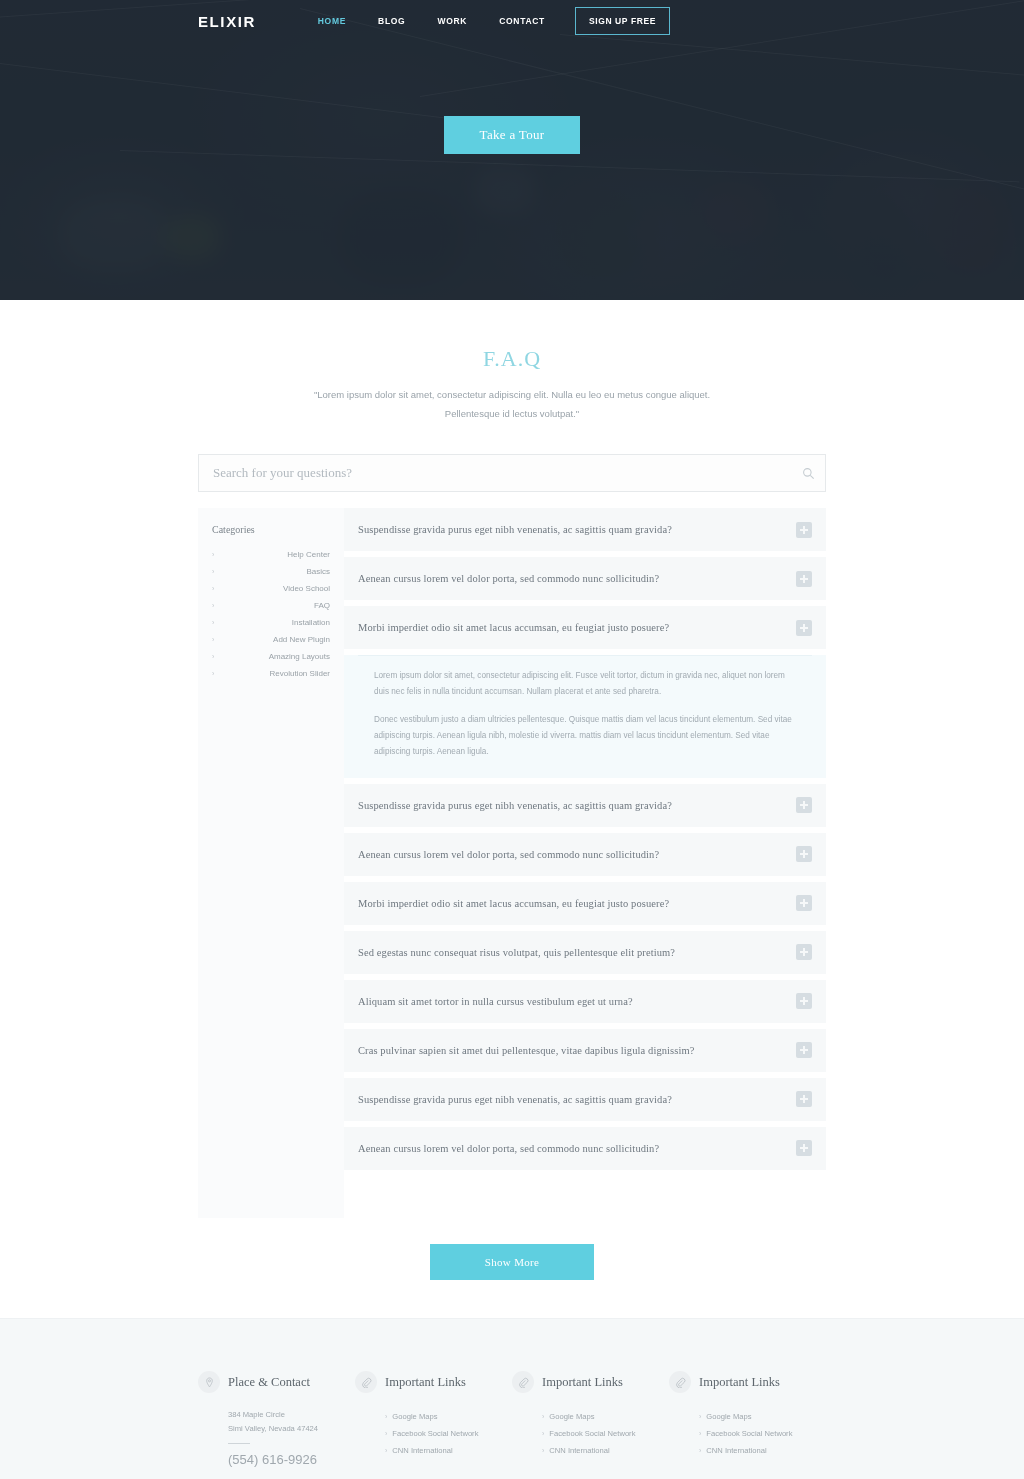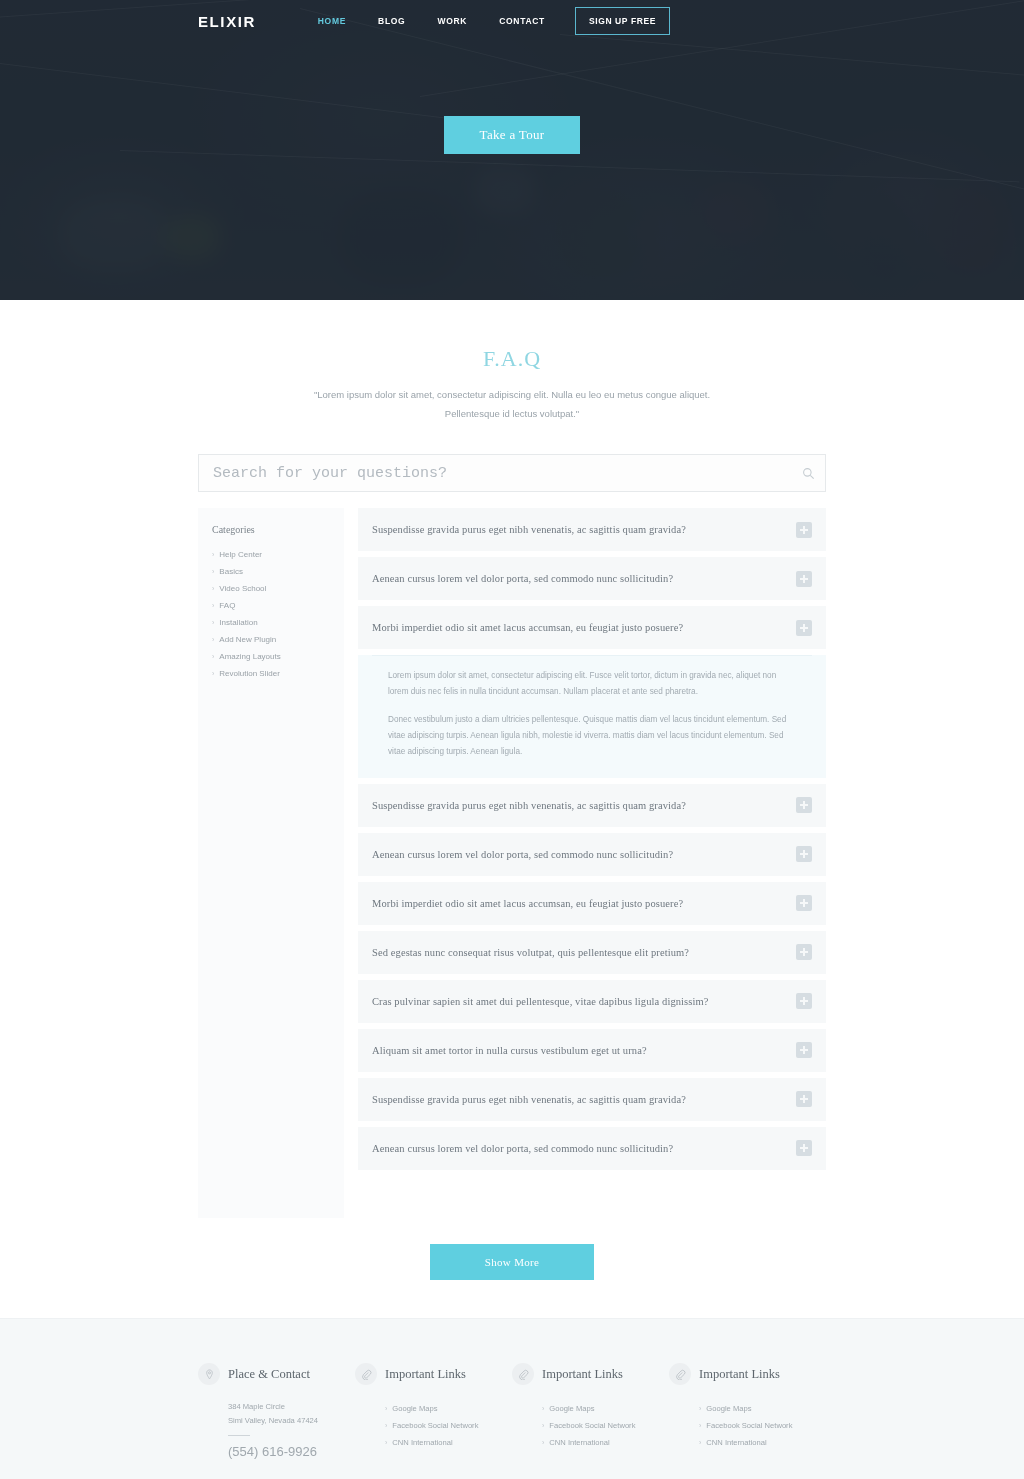--- a/index.html
+++ b/index.html
@@ -163,29 +163,29 @@
     height: 38px;
     display: flex;
     align-items: center;
   }
   .search-input {
     flex: 1;
     border: none;
     outline: none;
     background: transparent;
     padding: 0 14px;
-    font-size: 15px;
+    font-size: 13px;
     color: #8d969d;
-    font-family: Liberation Mono, monospace;
+    font-family: Liberation Serif, serif;
   }
   .search-input::placeholder { color: #b3bac0; }
   .search-icon { width: 34px; display: flex; align-items: center; justify-content: center; cursor: pointer; }
 
   
-  .faq-grid { margin-top: 16px; display: flex; align-items: flex-start; gap: 14px; }
+  .faq-grid { margin-top: 16px; display: flex; align-items: flex-start; }
 
   .sidebar {
     width: 146px;
     background: #fafbfc;
     padding: 16px 14px 20px;
     min-height: 710px;
   }
   .sidebar-title {
     font-size: 10px;
     color: #7d868d;
@@ -193,20 +193,21 @@
     font-family: "Liberation Serif", serif;
   }
   .cat-item {
     display: flex;
     align-items: center;
     gap: 5px;
     font-size: 8px;
     color: #9aa2a8;
     padding: 4px 0;
     cursor: pointer;
+    justify-content: space-between;
   }
   .chev { color: #c3c9ce; font-size: 7px; line-height: 1; }
 
   .accordion { flex: 1; }
 
   .acc-item {
     background: #f6f8f9;
     margin-bottom: 6px;
   }
   .acc-head {
@@ -273,21 +274,21 @@
   }
 
   
   .footer {
     background: #f5f8f9;
     padding: 36px 0 0;
     border-top: 1px solid #eef1f3;
   }
   .footer-inner {
     width: 628px;
-    margin: 8px auto;
+    margin: 16px auto;
     display: flex;
     gap: 0;
   }
   .fcol { width: 157px; }
   .fhead { display: flex; align-items: center; gap: 8px; margin-bottom: 15px; }
   .ficon {
     width: 22px; height: 22px;
     border-radius: 50%;
     background: #eceff1;
     display: flex; align-items: center; justify-content: center;
@@ -466,27 +467,27 @@
               </div>
             </div>
             <div class="acc-item">
               <div class="acc-head">
                 <div class="acc-q">Sed egestas nunc consequat risus volutpat, quis pellentesque elit pretium?</div>
                 <div class="toggle"></div>
               </div>
             </div>
             <div class="acc-item">
               <div class="acc-head">
+                <div class="acc-q">Aliquam sit amet tortor in nulla cursus vestibulum eget ut urna?</div>
+                <div class="toggle"></div>
+              </div>
+            </div>
+            <div class="acc-item">
+              <div class="acc-head">
                 <div class="acc-q">Cras pulvinar sapien sit amet dui pellentesque, vitae dapibus ligula dignissim?</div>
-                <div class="toggle"></div>
-              </div>
-            </div>
-            <div class="acc-item">
-              <div class="acc-head">
-                <div class="acc-q">Aliquam sit amet tortor in nulla cursus vestibulum eget ut urna?</div>
                 <div class="toggle"></div>
               </div>
             </div>
             <div class="acc-item">
               <div class="acc-head">
                 <div class="acc-q">Suspendisse gravida purus eget nibh venenatis, ac sagittis quam gravida?</div>
                 <div class="toggle"></div>
               </div>
             </div>
             <div class="acc-item">

